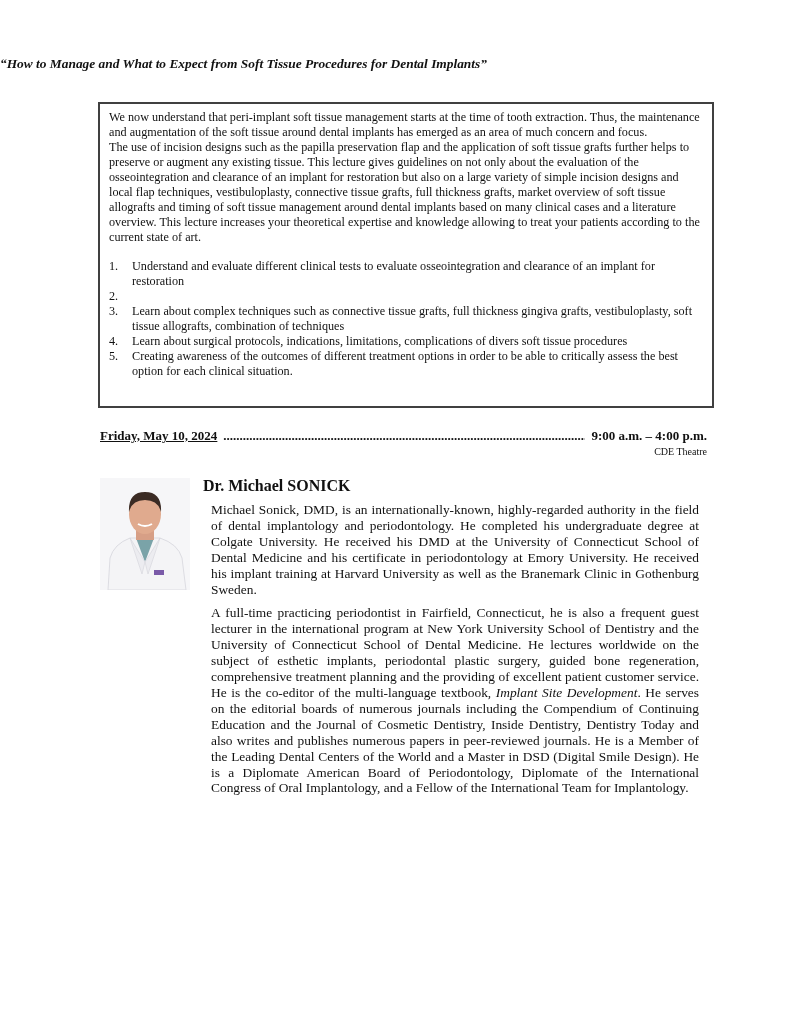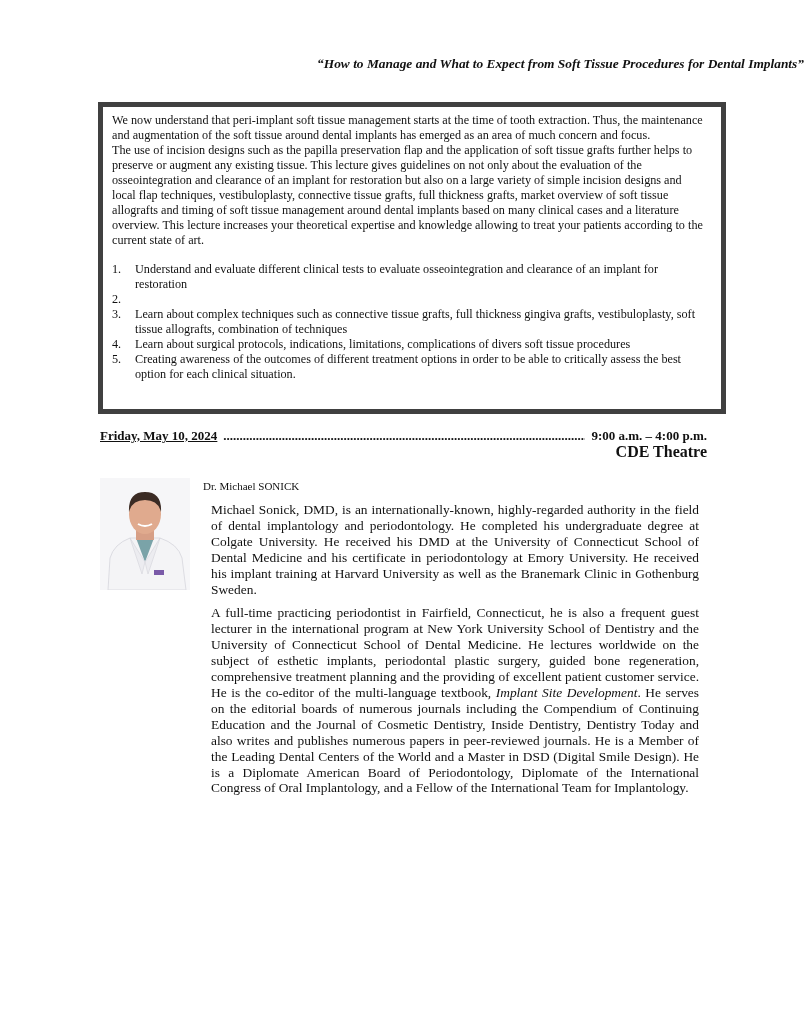--- a/index.html
+++ b/index.html
@@ -1,36 +1,36 @@
 <!DOCTYPE html>
 <html><head>
 <meta charset="utf-8">
 <style>
   html, body { margin: 0; padding: 0; background: #ffffff; }
   body { width: 804px; height: 1024px; position: relative; overflow: hidden;
          font-family: "Liberation Serif", serif; color: #111; }
-  .title { position: absolute; left: 0; width: 804px; top: 56px; text-align: right;
+  .title { position: absolute; left: 0; width: 804px; top: 56px; text-align: left;
            font-style: italic; font-weight: bold; font-size: 13.4px; line-height: 16px; }
   .box { position: absolute; left: 98px; top: 102px; width: 595px; height: 296px;
-         border: 5px solid #404040; padding: 6px 14px 0 9px; font-size: 12.2px; line-height: 15px; }
+         border: 2px solid #404040; padding: 6px 8px 0 9px; font-size: 12.2px; line-height: 15px; }
   .box p { margin: 0; }
   .objectives { margin: 14px 0 0 0; padding: 0; list-style: none; }
   .objectives li { display: flex; }
   .objectives .num { width: 23px; flex: none; }
   .date-row { position: absolute; left: 100px; top: 428px; width: 607px;
               font-weight: bold; font-size: 13px; line-height: 16px; display: flex; }
   .date { text-decoration: underline; white-space: nowrap; }
   .dots { flex: 1; overflow: hidden; white-space: nowrap; margin: 0 6px; }
   .time { white-space: nowrap; }
-  .venue { position: absolute; right: 97px; top: 444px; font-weight: bold; font-size: 16px; line-height: 16px; }
+  .venue { position: absolute; right: 97px; top: 444px; font-weight: normal; font-size: 10px; line-height: 16px; }
   .photo { position: absolute; left: 100px; top: 478px; width: 90px; height: 112px;
            background: #f7f7f8; overflow: hidden; }
   .bio { position: absolute; left: 203px; top: 478px; width: 504px;
          font-size: 13.4px; line-height: 15.9px; text-align: justify; }
-  .bio h2 { margin: 0; font-size: 11px; font-weight: normal; line-height: 16px; }
+  .bio h2 { margin: 0; font-size: 16px; font-weight: bold; line-height: 16px; }
   .bio p { margin: 8px; }
 </style>
 </head>
 <body>
 
 <div class="title">
   <div>“How to Manage and What to Expect from Soft Tissue Procedures for Dental Implants”</div>
 </div>
 
 <div class="box">

